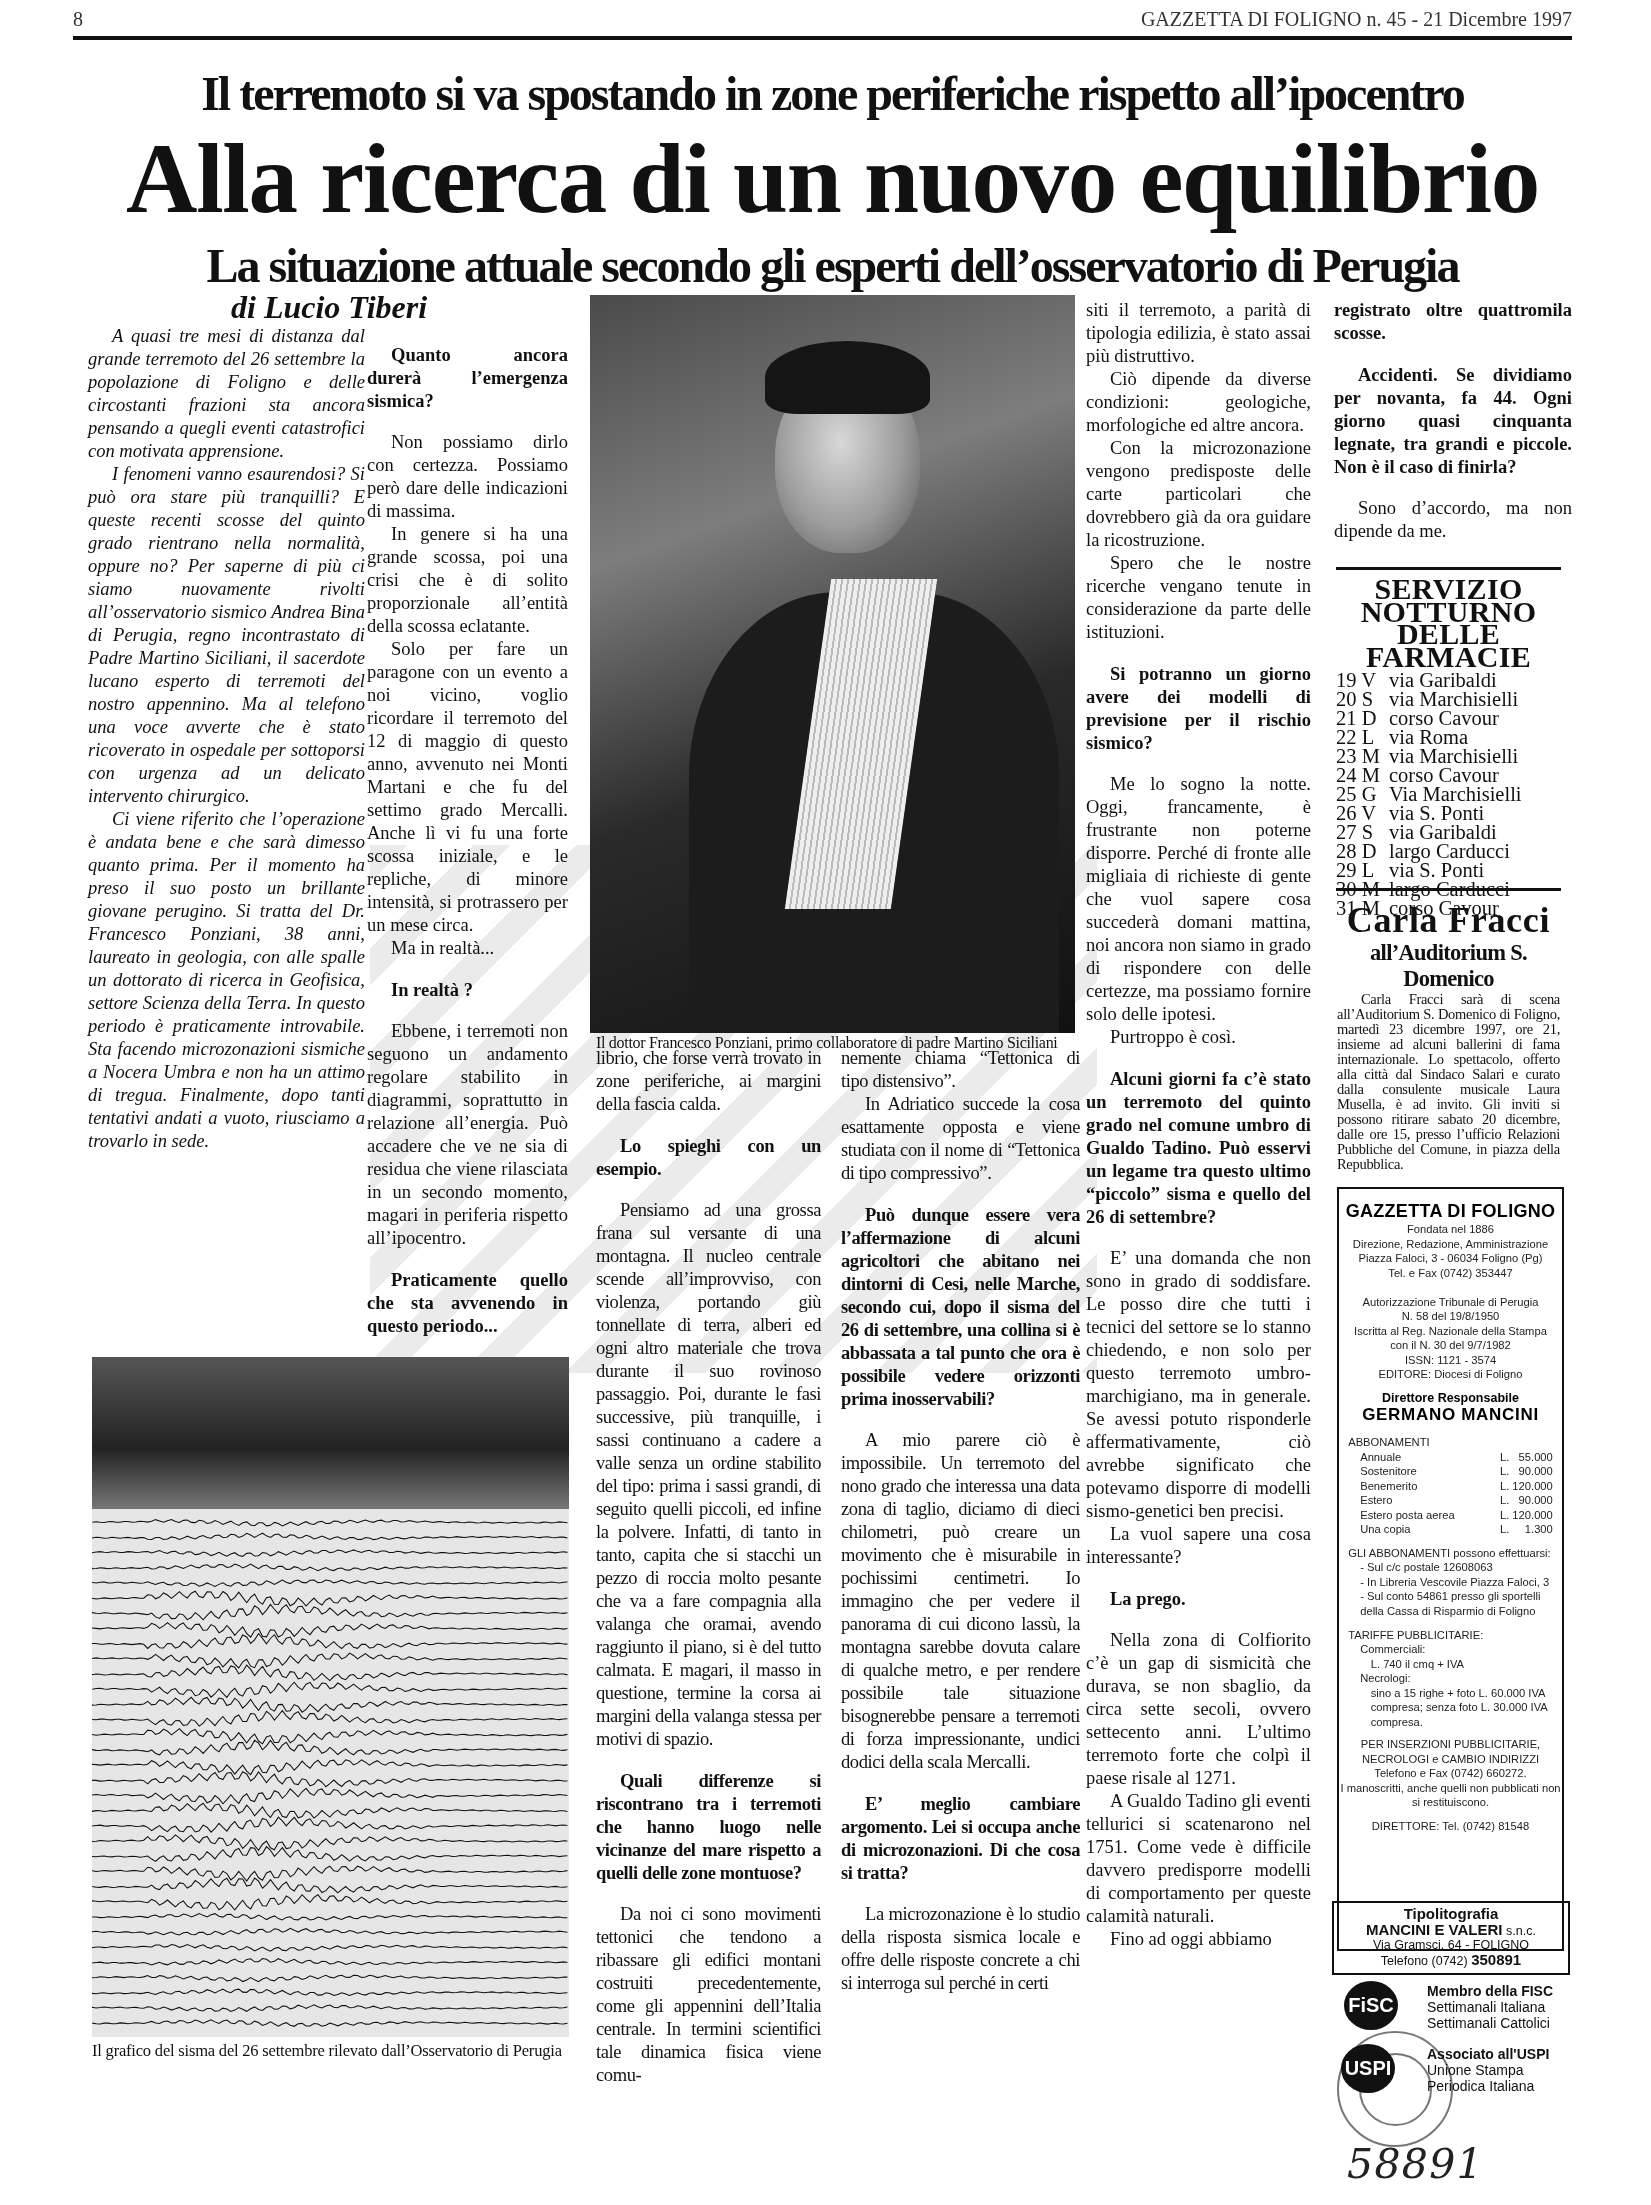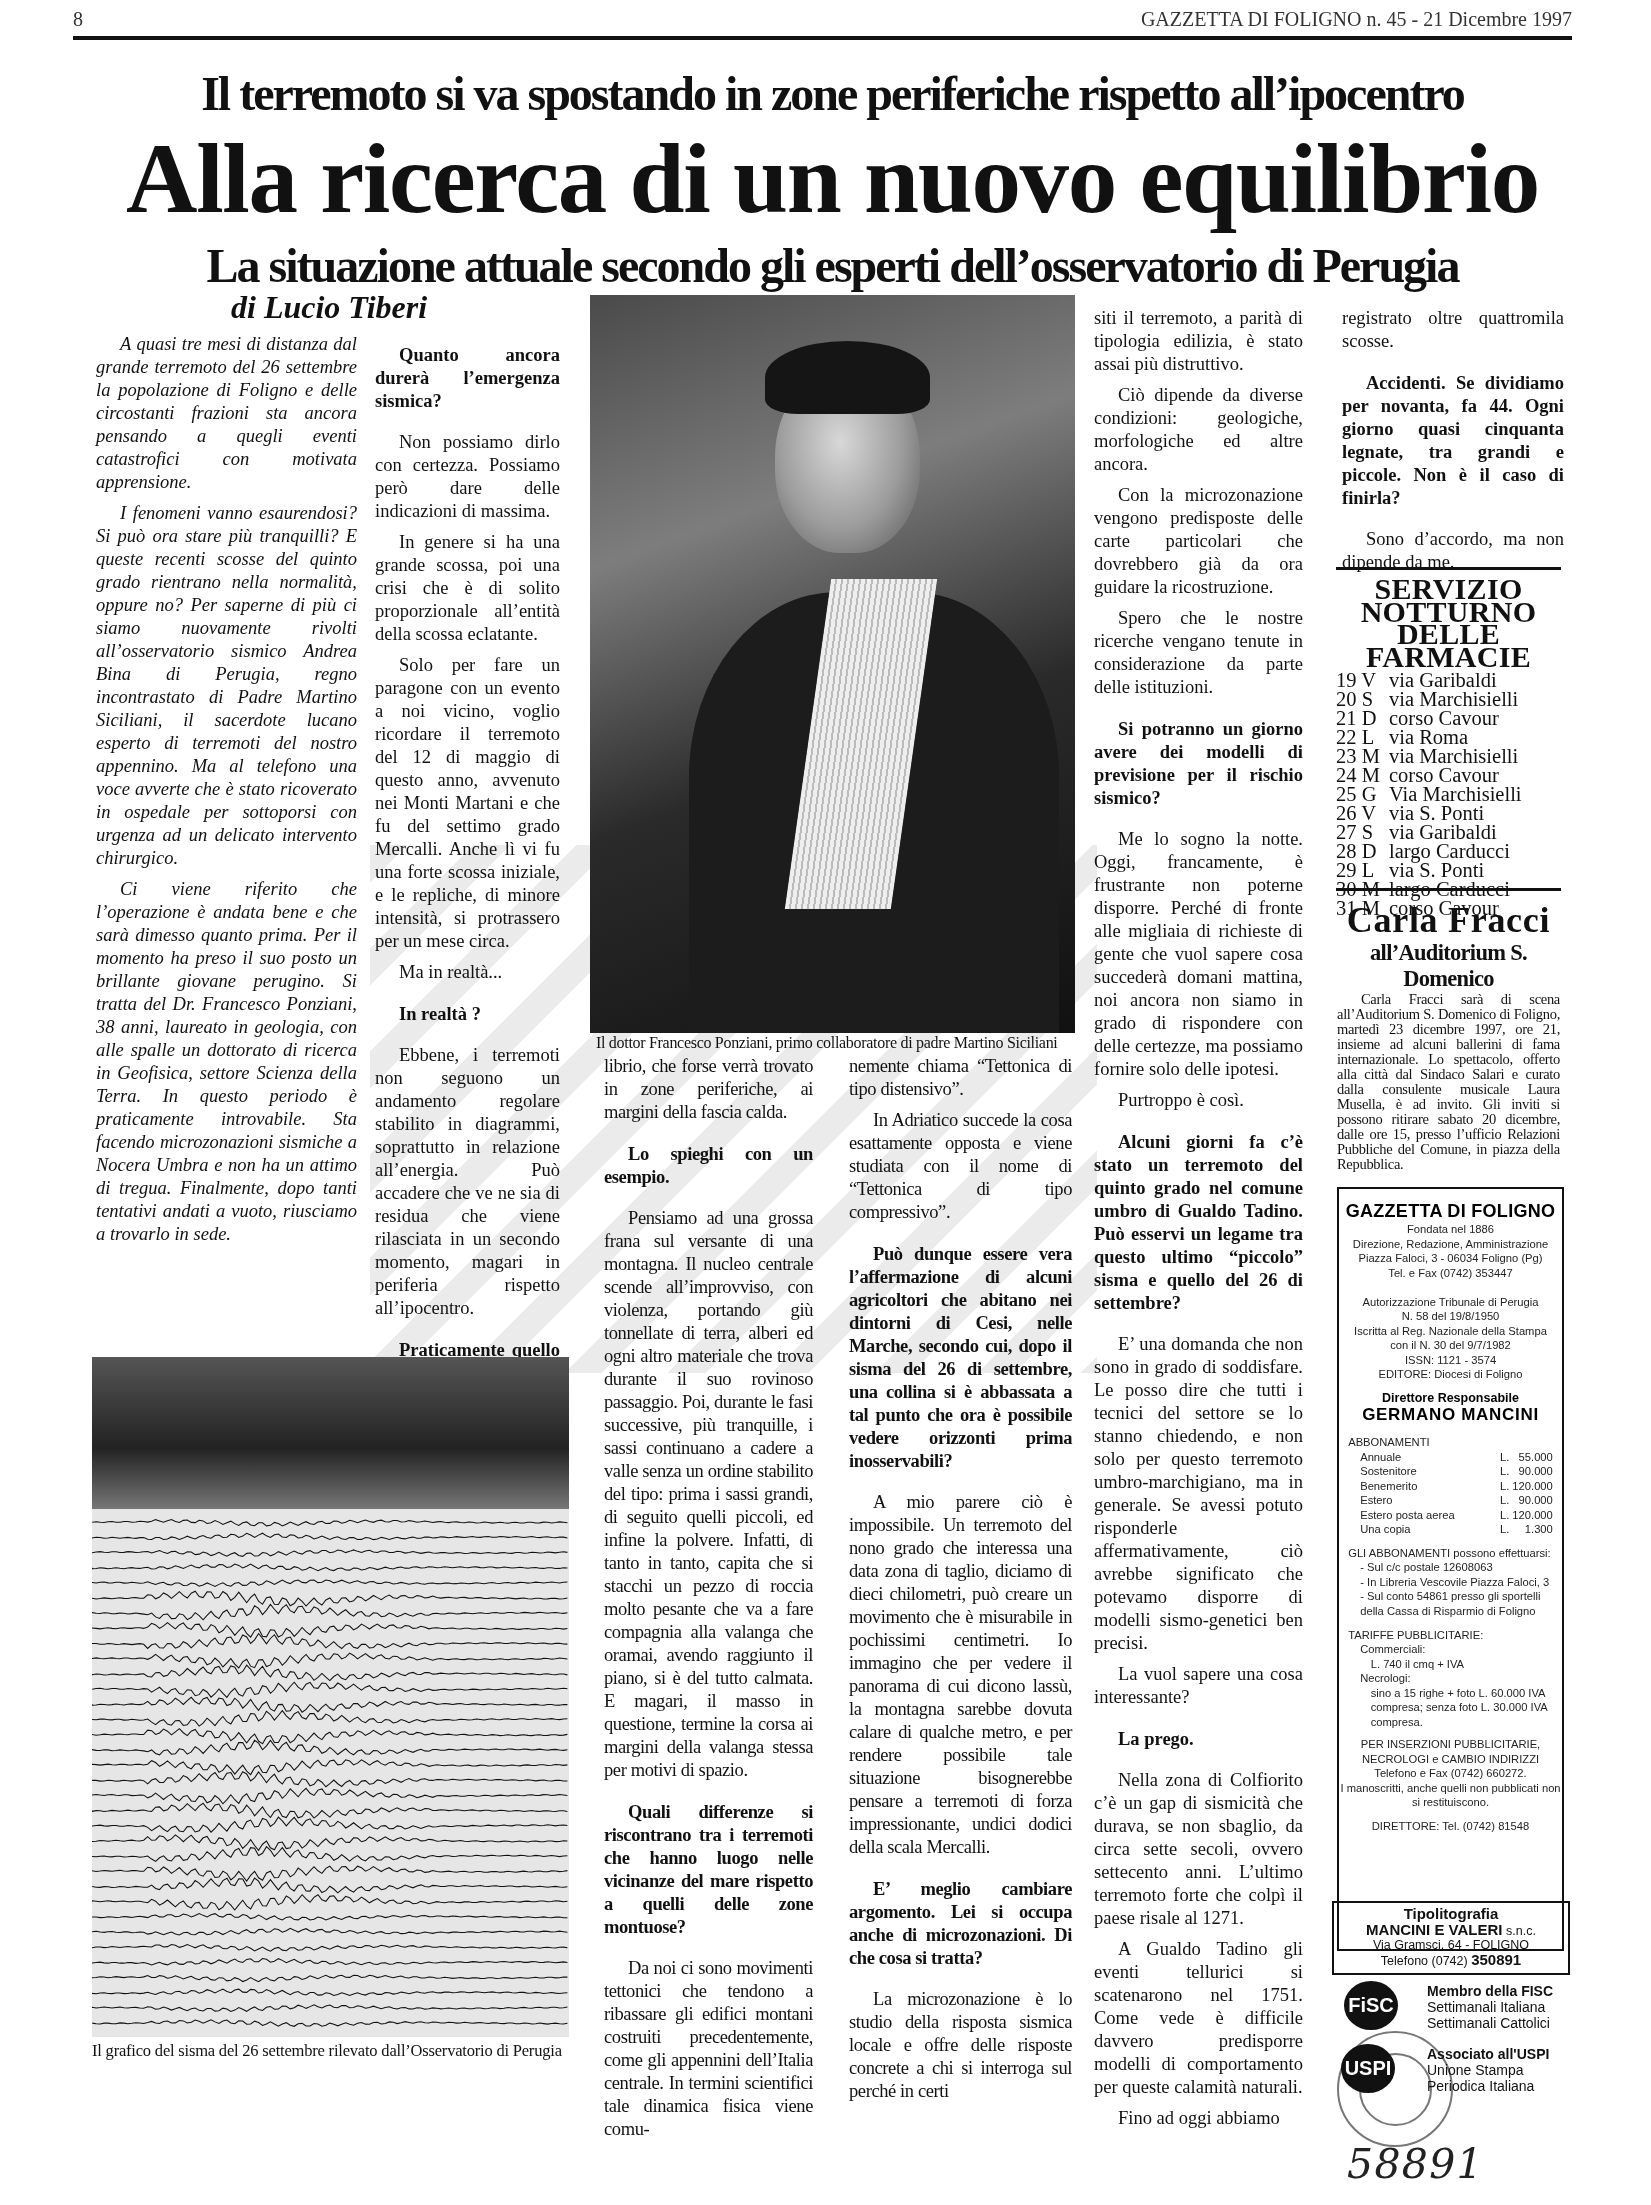--- a/index.html
+++ b/index.html
@@ -6,21 +6,21 @@
   body { width: 1651px; height: 2205px; position: relative; overflow: hidden; color: #111; font-family: "Liberation Serif", serif; }
   .abs { position: absolute; }
   .hdr-page { left: 73px; top: 8px; font-size: 20px; color: #333; }
   .hdr-issue { right: 79px; top: 8px; font-size: 20px; color: #333; }
   .hdr-rule { left: 73px; right: 79px; top: 36px; height: 4px; background: #111; }
   .kicker { left: 86px; width: 1493px; top: 66px; font-size: 48px; font-weight: bold; letter-spacing: -2px; text-align: center; transform: scaleX(1); white-space: nowrap; }
   .title { left: 86px; width: 1493px; top: 129px; font-size: 99px; font-weight: bold; text-align: center; letter-spacing: -1.3px; white-space: nowrap; line-height: 1; }
   .subtitle { left: 86px; width: 1493px; top: 238px; font-size: 48px; font-weight: bold; letter-spacing: -2px; text-align: center; white-space: nowrap; }
   .byline { left: 231px; top: 289px; font-size: 32px; font-style: italic; font-weight: bold; }
   .col { position: absolute; font-size: 18.5px; line-height: 23px; text-align: justify; }
-  .col p { margin: 8px; text-indent: 24px; }
+  .col p { margin: 0; text-indent: 24px; }
   .col p.q { font-weight: bold; margin-top: 18.5px; margin-bottom: 18.5px; }
   .col1 { left: 88px; top: 325px; width: 277px; font-style: italic; }
   .col2 { left: 367px; top: 325px; width: 201px; }
   .col3 { left: 596px; top: 1047px; width: 225px; font-family: "Liberation Serif", serif; letter-spacing: -0.4px; }
   .col4 { left: 841px; top: 1047px; width: 239px; letter-spacing: -0.4px; }
   .col5 { left: 1086px; top: 299px; width: 225px; }
   .col6 { left: 1334px; top: 299px; width: 238px; }
   .photo { left: 590px; top: 295px; width: 485px; height: 738px; background: linear-gradient(160deg, #4a4a4a 0%, #7d7d7d 30%, #2a2a2a 60%, #111 100%); overflow: hidden; }
   .photo .face { position: absolute; left: 185px; top: 73px; width: 145px; height: 185px; border-radius: 48% 48% 45% 45%; background: radial-gradient(ellipse at 45% 40%, #d8d8d8 0%, #9c9c9c 55%, #555 100%); }
   .photo .hair { position: absolute; left: 175px; top: 46px; width: 165px; height: 73px; border-radius: 50% 50% 20% 20%; background: #151515; }
@@ -165,21 +165,21 @@
       <path d="M0 710 L0 710.2 L6 709.8 L12 708.7 L18 709.1 L24 710.1 L30 709.4 L36 708.5 L42 709.3 L48 710.0 L54 709.1 L60 708.6 L66 709.6 L72 709.9 L78 708.9 L84 707.0 L90 709.9 L96 709.8 L102 707.0 L108 707.9 L114 710.9 L120 709.8 L126 707.2 L132 709.3 L138 712.1 L144 709.9 L150 707.9 L156 711.2 L162 713.2 L168 710.0 L174 709.1 L180 713.1 L186 713.9 L192 710.1 L198 710.5 L204 714.9 L210 714.0 L216 710.1 L222 712.0 L228 716.0 L234 713.5 L240 710.0 L246 713.4 L252 716.3 L258 712.1 L264 709.8 L270 713.8 L276 714.9 L282 710.3 L288 709.6 L294 713.6 L300 713.0 L306 708.6 L312 709.4 L318 712.8 L324 710.9 L330 707.3 L336 709.3 L342 711.8 L348 708.9 L354 706.5 L360 709.3 L366 710.7 L372 707.5 L378 706.4 L384 709.4 L390 709.7 L396 706.6 L402 706.8 L408 709.7 L414 709.0 L420 706.5 L426 707.7 L432 710.0 L438 708.6 L444 706.9 L450 708.8 L456 710.3 L462 708.6 L468 707.7 L474 709.8 L480 710.5 L486 708.8 L492 708.7 L498 710.6 L504 710.6 L510 709.1 L516 709.6 L522 710.9 L528 710.5 L534 709.6 L540 710.3 L546 711.2 L552 710.5 L558 709.8 L564 710.8 L570 711.4 L576 710.4 L582 710.1 L588 711.2 L594 711.3 L600 710.2 L606 710.3 L612 711.4 L618 711.1 L624 710.0 L630 710.4 L636 711.3 L642 710.6 L648 709.8 L654 710.5 L660 711.1 L666 710.1 L672 709.5 L678 710.5 L684 710.7 L690 709.6 L696 709.4 L702 710.4 L708 710.3 L714 709.1 L720 709.3" stroke="#111" stroke-width="1.6" fill="none"></path>
       <path d="M0 733 L0 733.9 L6 734.4 L12 733.4 L18 733.1 L24 734.2 L30 734.3 L36 733.2 L42 733.3 L48 734.3 L54 734.0 L60 732.9 L66 733.4 L72 734.3 L78 733.5 L84 732.1 L90 734.1 L96 735.6 L102 732.9 L108 731.4 L114 734.1 L120 734.7 L126 731.3 L132 730.8 L138 733.9 L144 733.4 L150 729.6 L156 730.4 L162 733.6 L168 731.7 L174 728.3 L180 730.4 L186 733.2 L192 730.1 L198 727.5 L204 731.0 L210 732.8 L216 728.7 L222 727.5 L228 732.0 L234 732.4 L240 727.9 L246 728.5 L252 733.4 L258 732.3 L264 728.2 L270 730.7 L276 734.8 L282 732.3 L288 729.5 L294 733.0 L300 735.8 L306 732.5 L312 731.0 L318 735.0 L324 736.3 L330 732.7 L336 732.6 L342 736.5 L348 736.2 L354 732.9 L360 734.0 L366 737.2 L372 735.7 L378 733.0 L384 734.9 L390 737.2 L396 734.8 L402 733.0 L408 735.4 L414 736.5 L420 733.8 L426 733.0 L432 735.4 L438 735.4 L444 732.8 L450 732.9 L456 735.0 L462 734.2 L468 732.0 L474 732.8 L480 734.4 L486 733.0 L492 731.6 L498 732.8 L504 733.7 L510 732.2 L516 731.5 L522 732.9 L528 733.1 L534 732.0 L540 731.8 L546 732.9 L552 732.7 L558 731.6 L564 731.9 L570 733.0 L576 732.4 L582 731.5 L588 732.2 L594 733.0 L600 732.2 L606 731.6 L612 732.6 L618 733.1 L624 732.2 L630 731.9 L636 733.1 L642 733.3 L648 732.2 L654 732.4 L660 733.6 L666 733.3 L672 732.4 L678 733.0 L684 734.0 L690 733.4 L696 732.6 L702 733.5 L708 734.2 L714 733.3 L720 732.9" stroke="#111" stroke-width="1.6" fill="none"></path>
       <path d="M0 756 L0 755.0 L6 756.0 L12 755.4 L18 754.5 L24 755.3 L30 756.1 L36 755.3 L42 754.7 L48 755.7 L54 756.2 L60 755.2 L66 755.1 L72 756.2 L78 756.4 L84 754.3 L90 754.9 L96 757.9 L102 757.2 L108 754.6 L114 756.3 L120 759.2 L126 757.3 L132 755.2 L138 758.0 L144 760.2 L150 757.3 L156 756.0 L162 759.6 L168 760.6 L174 756.9 L180 756.8 L186 760.8 L192 760.3 L198 756.3 L204 757.5 L210 761.4 L216 759.2 L222 755.4 L228 758.1 L234 761.1 L240 757.3 L246 754.4 L252 758.3 L258 759.8 L264 755.0 L270 753.7 L276 757.9 L282 757.7 L288 753.1 L294 753.4 L300 757.3 L306 755.7 L312 751.8 L318 753.6 L324 756.6 L330 754.0 L336 751.3 L342 754.1 L348 756.0 L354 752.9 L360 751.5 L366 754.8 L372 755.6 L378 752.5 L384 752.5 L390 755.7 L396 755.4 L402 752.7 L408 753.8 L414 756.5 L420 755.3 L426 753.3 L432 755.2 L438 757.1 L444 755.4 L450 754.3 L456 756.5 L462 757.5 L468 755.6 L474 755.3 L480 757.4 L486 757.5 L492 755.7 L498 756.1 L504 757.8 L510 757.3 L516 755.9 L522 756.5 L528 757.4 L534 756.8 L540 756.0 L546 756.9 L552 757.5 L558 756.5 L564 756.0 L570 757.1 L576 757.3 L582 756.1 L588 756.1 L594 757.1 L600 756.9 L606 755.8 L612 756.0 L618 757.0 L624 756.4 L630 755.4 L636 756.0 L642 756.7 L648 755.8 L654 755.1 L660 756.0 L666 756.4 L672 755.2 L678 754.9 L684 756.0 L690 756.0 L696 754.8 L702 754.9 L708 756.0 L714 755.6 L720 754.6" stroke="#111" stroke-width="1.6" fill="none"></path>
       <path d="M0 779 L0 779.0 L6 780.0 L12 780.2 L18 779.0 L24 779.0 L30 780.0 L36 779.8 L42 778.6 L48 779.0 L54 779.9 L60 779.2 L66 778.3 L72 778.9 L78 779.6 L84 778.1 L90 776.4 L96 778.7 L102 779.6 L108 776.5 L114 775.8 L120 778.7 L126 778.6 L132 775.1 L138 775.6 L144 778.8 L150 777.5 L156 774.2 L162 776.0 L168 779.0 L174 776.5 L180 773.9 L186 777.1 L192 779.4 L198 775.8 L204 774.4 L210 778.7 L216 779.8 L222 775.6 L228 775.9 L234 780.7 L240 780.2 L246 776.0 L252 778.0 L258 782.6 L264 780.4 L270 777.0 L276 780.4 L282 783.6 L288 780.3 L294 778.3 L300 782.2 L306 783.8 L312 780.0 L318 779.4 L324 783.3 L330 783.3 L336 779.5 L342 780.2 L348 783.6 L354 782.2 L360 779.0 L366 780.6 L372 783.1 L378 780.7 L384 778.4 L390 780.7 L396 782.1 L402 779.2 L408 778.0 L414 780.5 L420 780.8 L426 778.0 L432 777.8 L438 780.2 L444 779.5 L450 777.1 L456 777.8 L462 779.7 L468 778.4 L474 776.7 L480 778.0 L486 779.2 L492 777.7 L498 776.8 L504 778.3 L510 778.9 L516 777.4 L522 777.7 L528 778.8 L534 778.8 L540 777.7 L546 777.9 L552 779.0 L558 778.7 L564 777.7 L570 778.3 L576 779.3 L582 778.6 L588 777.9 L594 778.9 L600 779.5 L606 778.6 L612 778.3 L618 779.4 L624 779.7 L630 778.7 L636 778.8 L642 779.9 L648 779.8 L654 778.8 L660 779.3 L666 780.3 L672 779.8 L678 778.9 L684 779.7 L690 780.5 L696 779.6 L702 779.0 L708 780.0 L714 780.4 L720 779.3" stroke="#111" stroke-width="1.6" fill="none"></path>
     </svg>
 </div>
 <div class="abs seismo-caption">Il grafico del sisma del 26 settembre rilevato dall’Osservatorio di Perugia</div>
 
 <div class="col col6">
   <div>
-      <p style="text-indent: 0px;">registrato oltre quattromila scosse.</p>
+      <p style="text-indent: 0px; font-weight: bold;">registrato oltre quattromila scosse.</p>
       <p class="q">Accidenti. Se dividiamo per novanta, fa 44. Ogni giorno quasi cinquanta legnate, tra grandi e piccole. Non è il caso di finirla?</p>
       <p>Sono d’accordo, ma non dipende da me.</p>
     </div>
 </div>
 
 <div class="rule" style="left:1336px; top:567px; width:225px; height:3.3px;"></div>
 <div class="abs" style="left:1336px; top:569px; width:225px;">
   <div class="pharm-title">
     <div>SERVIZIO NOTTURNO</div>
     <div>DELLE FARMACIE</div>

